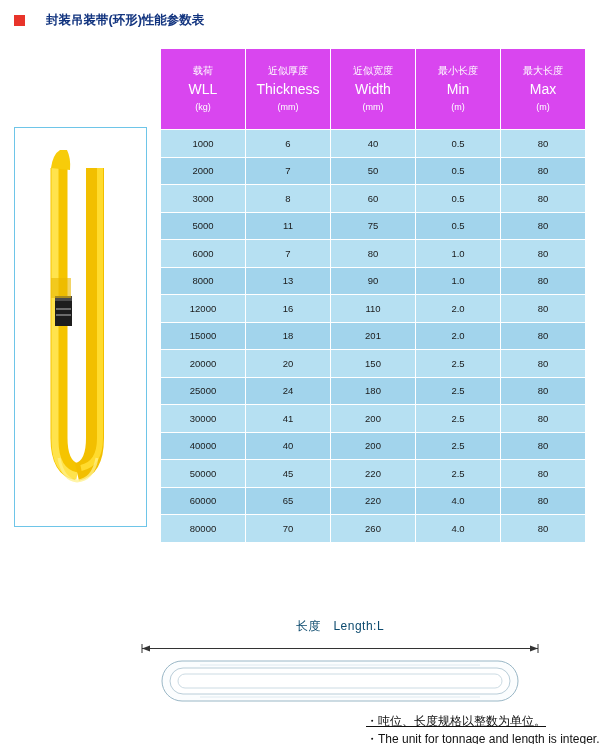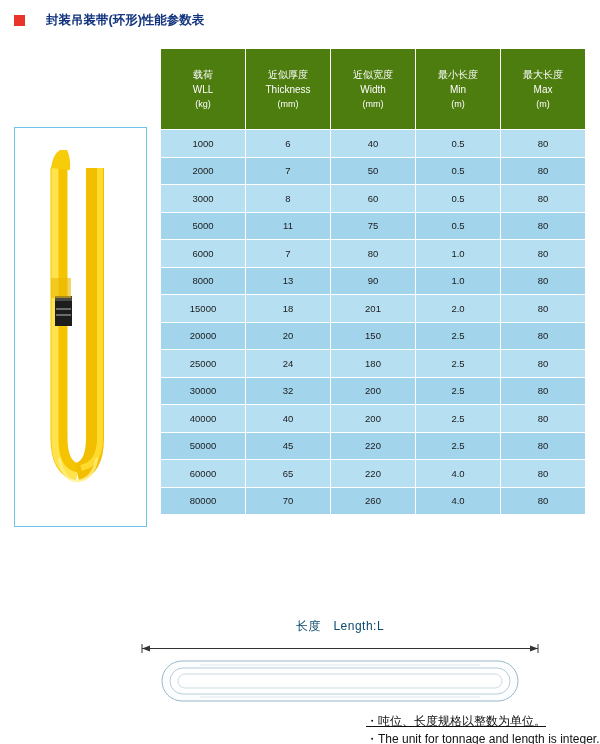--- a/index.html
+++ b/index.html
@@ -70,37 +70,37 @@
     left: 160px;
     top: 48px;
     width: 426px;
   }
   table.spec {
     border-collapse: collapse;
     width: 426px;
     table-layout: fixed;
   }
   table.spec th {
-    background: #4d7c0f;
+    background: #d946ef;
     color: #ffffff;
     font-weight: normal;
     font-size: 9.5px;
     line-height: 1.55;
     padding: 7px 2px;
     border: 1px solid #ffffff;
     text-align: center;
     vertical-align: middle;
     height: 66px;
   }
   table.spec th .cn {
     font-size: 10px;
     display: block;
   }
   table.spec th .en {
-    font-size: 10px;
+    font-size: 14px;
     display: block;
   }
   table.spec th .unit {
     font-size: 9px;
     display: block;
   }
   table.spec td {
     font-size: 9.5px;
     color: #1a1a1a;
     text-align: center;
@@ -256,20 +256,27 @@
           <td>80</td>
         </tr>
         <tr>
           <td>8000</td>
           <td>13</td>
           <td>90</td>
           <td>1.0</td>
           <td>80</td>
         </tr>
         <tr>
+          <td>12000</td>
+          <td>16</td>
+          <td>110</td>
+          <td>2.0</td>
+          <td>80</td>
+        </tr>
+        <tr>
           <td>15000</td>
           <td>18</td>
           <td>201</td>
           <td>2.0</td>
           <td>80</td>
         </tr>
         <tr>
           <td>20000</td>
           <td>20</td>
           <td>150</td>
@@ -278,21 +285,21 @@
         </tr>
         <tr>
           <td>25000</td>
           <td>24</td>
           <td>180</td>
           <td>2.5</td>
           <td>80</td>
         </tr>
         <tr>
           <td>30000</td>
-          <td>32</td>
+          <td>41</td>
           <td>200</td>
           <td>2.5</td>
           <td>80</td>
         </tr>
         <tr>
           <td>40000</td>
           <td>40</td>
           <td>200</td>
           <td>2.5</td>
           <td>80</td>

